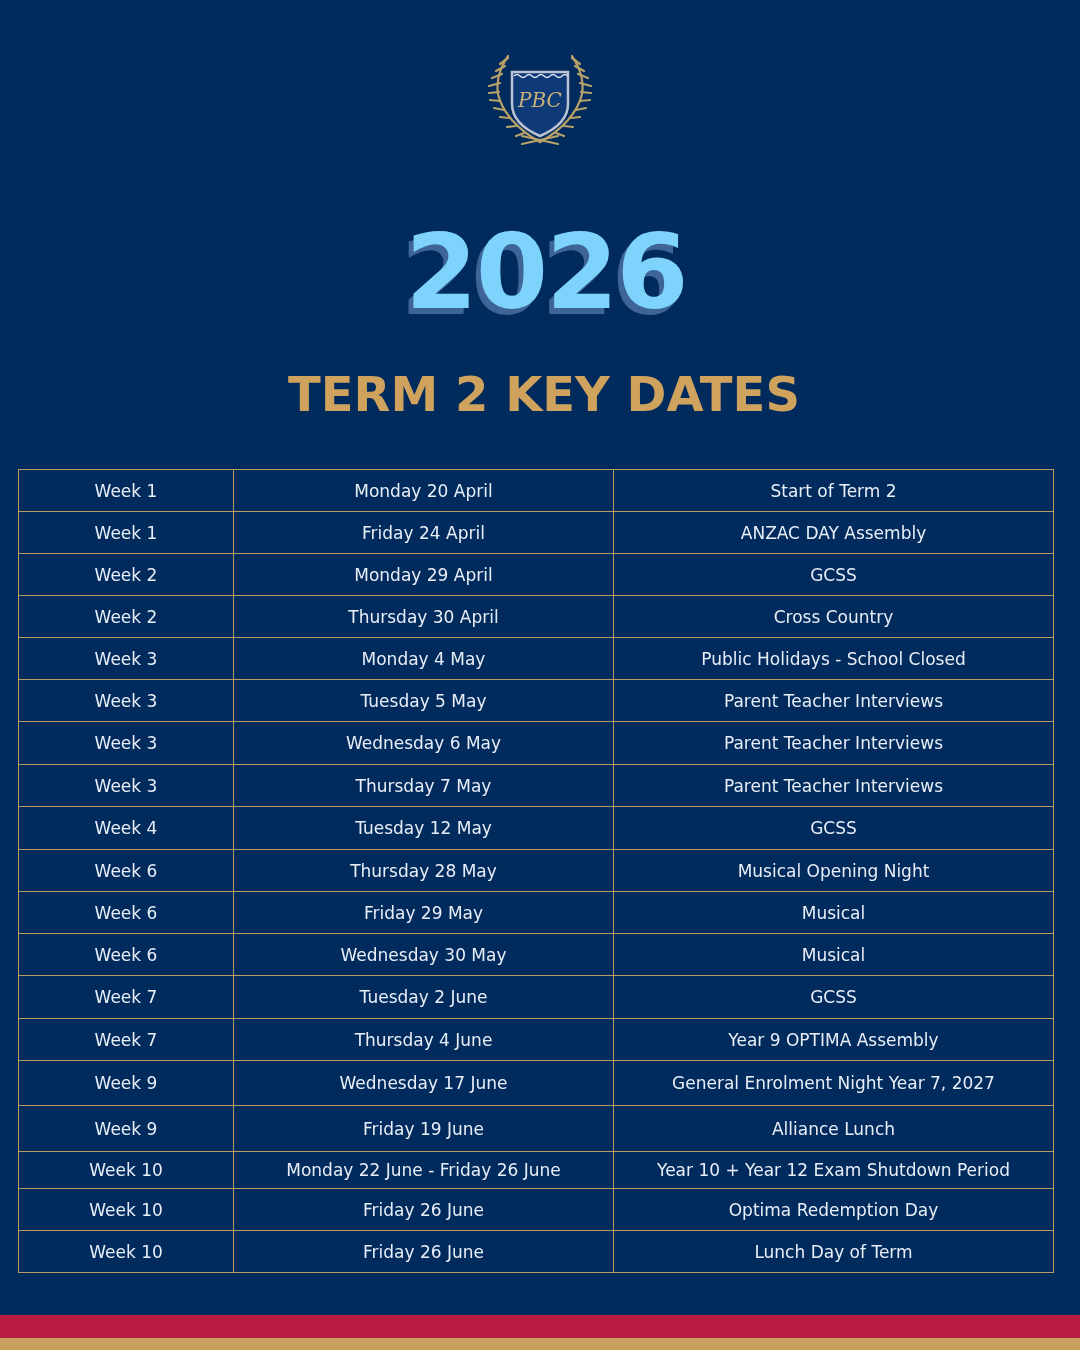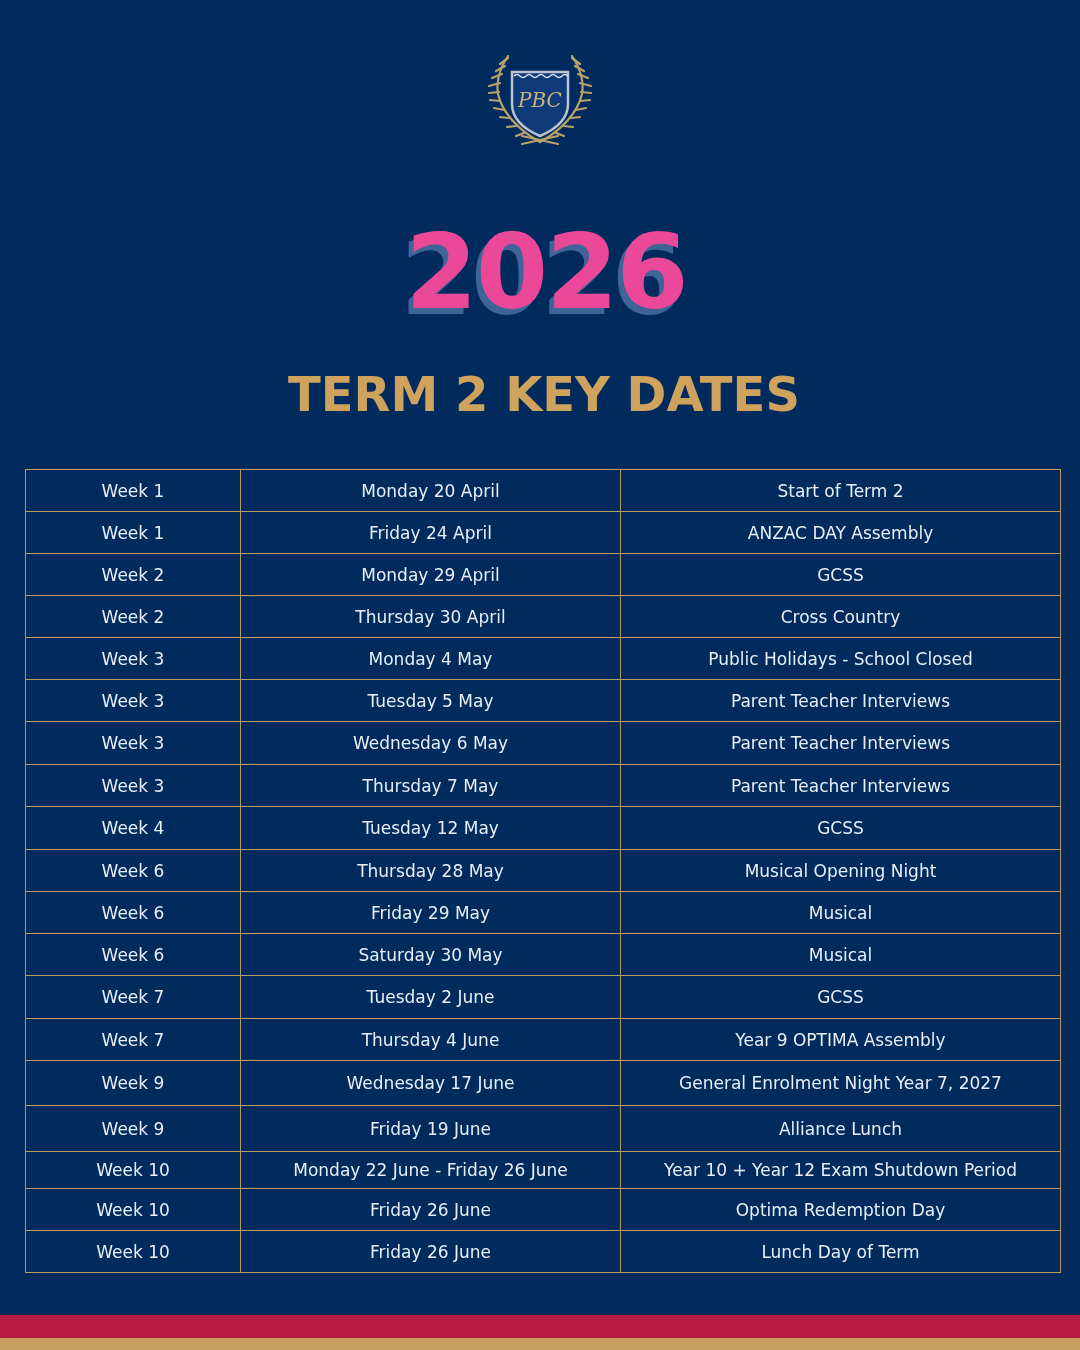--- a/index.html
+++ b/index.html
@@ -9,32 +9,32 @@
       position: relative;
       font-family: "DejaVu Sans", "Liberation Sans", sans-serif;
     }
     .logo {
       position: absolute; left: 488px; top: 52px; width: 104px; height: 96px; font-style: italic;
     }
     .year {
       position: absolute; left: 0; right: 0; top: 212px; text-align: center;
       font-family: "DejaVu Sans", sans-serif; font-weight: bold;
       font-size: 104px; line-height: 120px; letter-spacing: -2px;
-      color: #ec4899;
+      color: #7dd3fc;
       text-shadow: -5px 6px 0 #3f6497;
       padding-left: 12px;
     }
     .title {
       position: absolute; left: 8px; right: 0; top: 364px; text-align: center;
       font-family: "DejaVu Sans", sans-serif; font-weight: bold;
       font-size: 48px; line-height: 60px; letter-spacing: 0px;
       color: #cfa35d;
     }
     table.dates {
-      position: absolute; left: 25px; top: 469px;
+      position: absolute; left: 18px; top: 469px;
       width: 1035px; border-collapse: collapse;
       table-layout: fixed;
     }
     table.dates td {
       border: 1px solid #b89a62;
       color: #e8eef7;
       font-family: "DejaVu Sans", sans-serif;
       font-size: 17px;
       text-align: center;
       padding: 0;
@@ -152,21 +152,21 @@
         <td>Thursday 28 May</td>
         <td>Musical Opening Night</td>
       </tr>
       <tr style="height: 42px;">
         <td>Week 6</td>
         <td>Friday 29 May</td>
         <td>Musical</td>
       </tr>
       <tr style="height: 42px;">
         <td>Week 6</td>
-        <td>Saturday 30 May</td>
+        <td>Wednesday 30 May</td>
         <td>Musical</td>
       </tr>
       <tr style="height: 43px;">
         <td>Week 7</td>
         <td>Tuesday 2 June</td>
         <td>GCSS</td>
       </tr>
       <tr style="height: 42px;">
         <td>Week 7</td>
         <td>Thursday 4 June</td>

